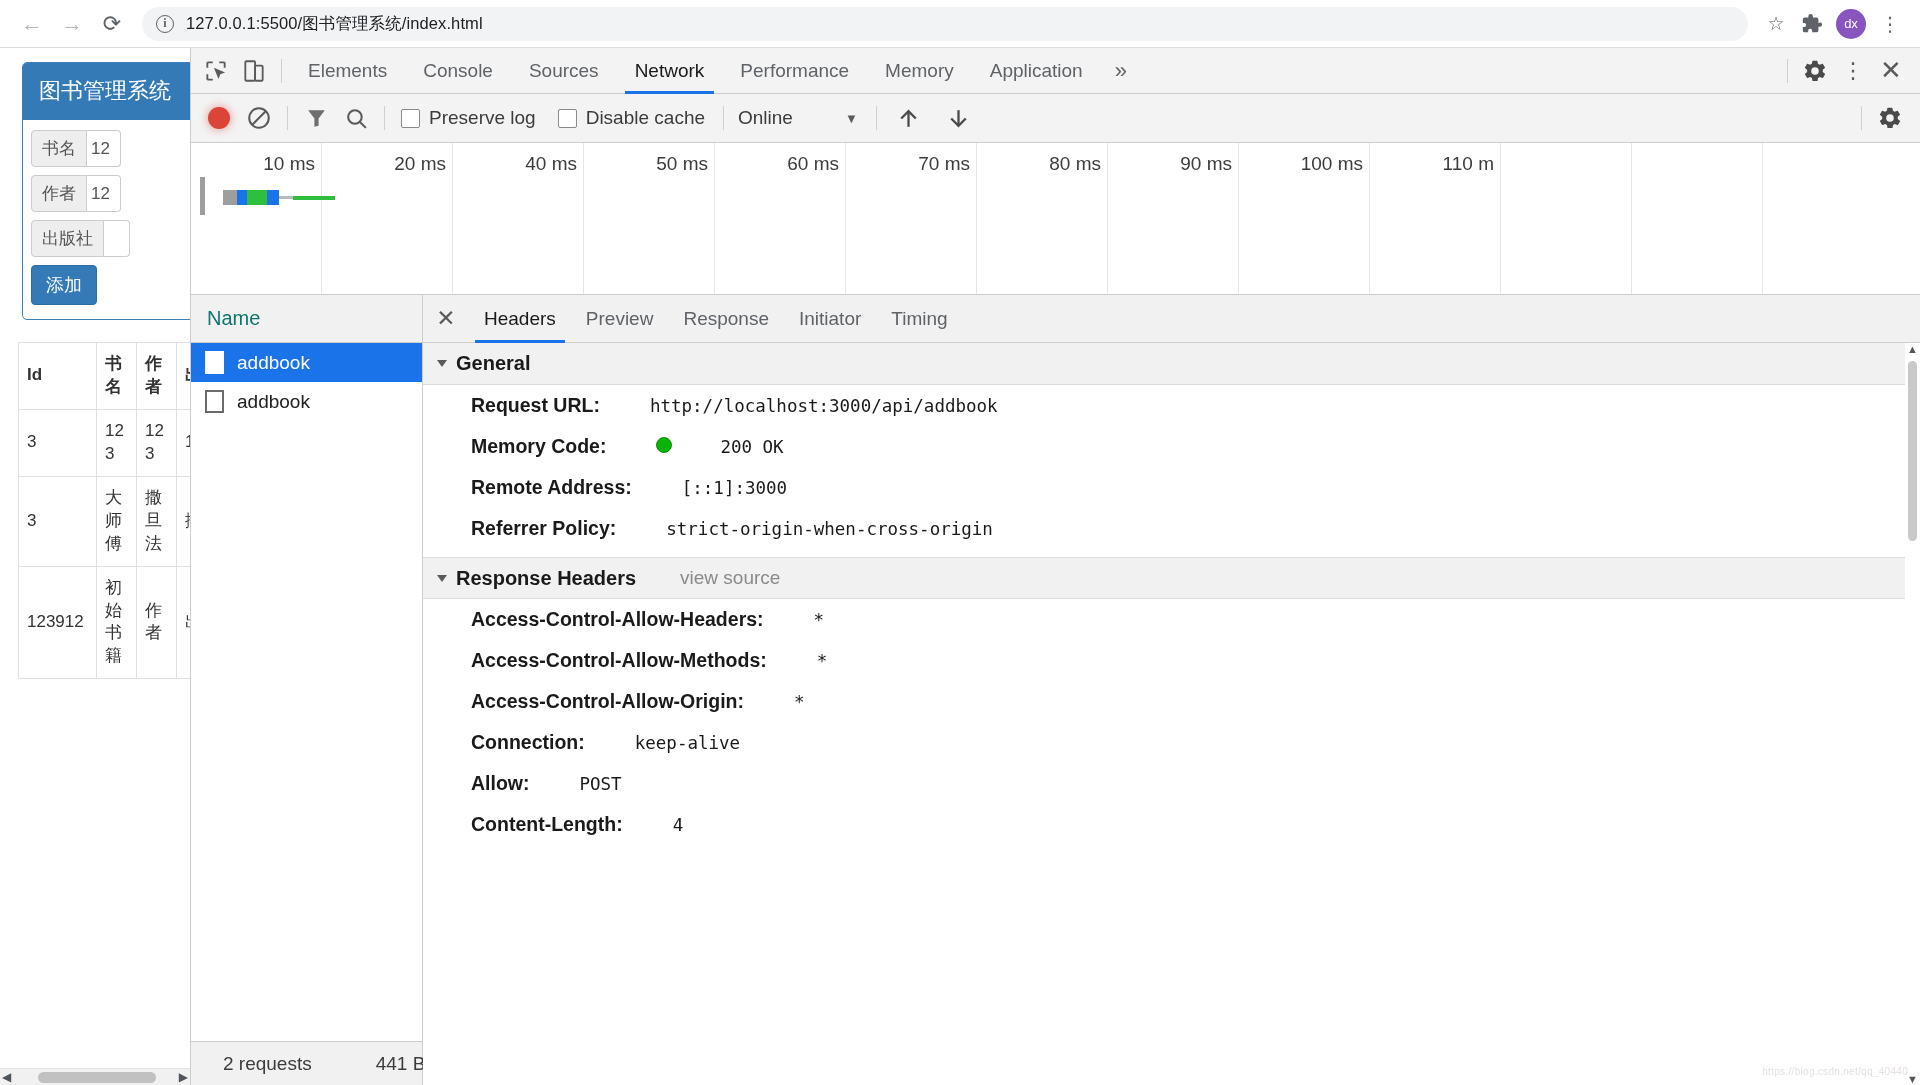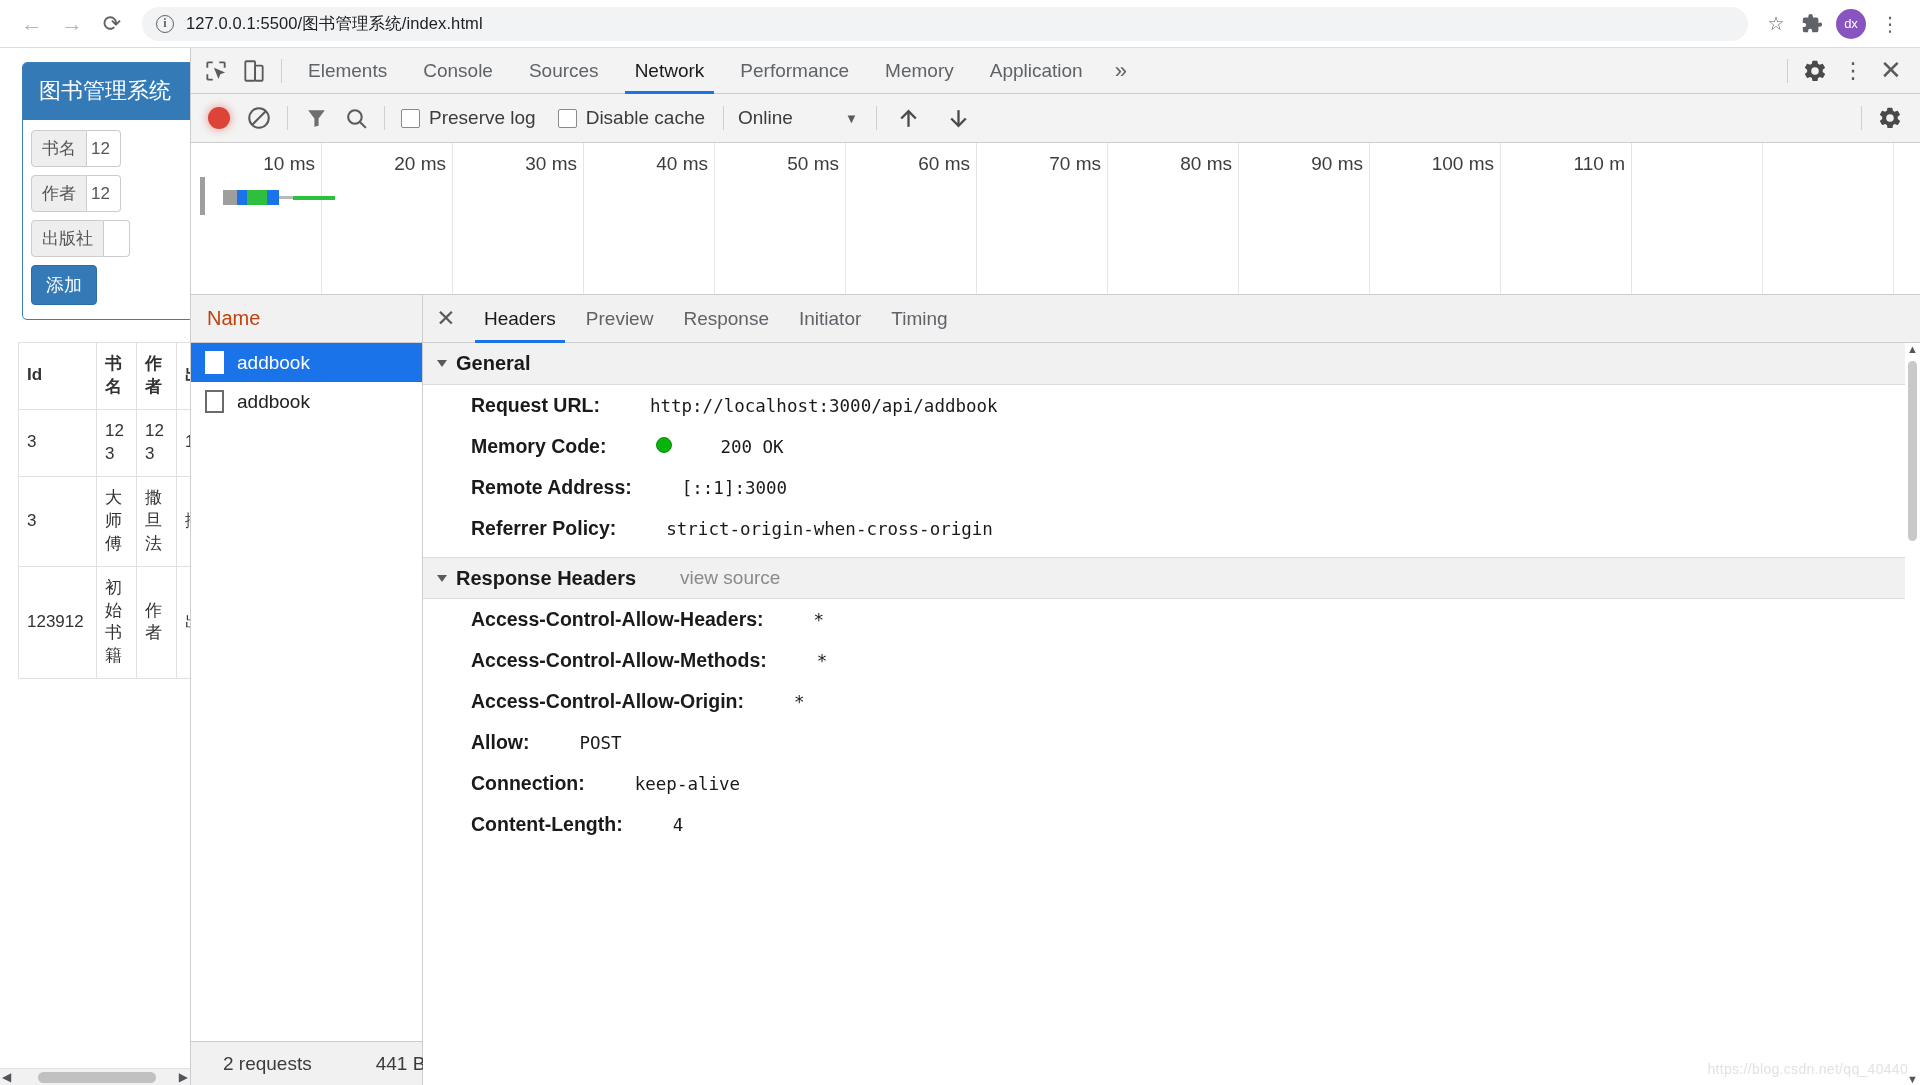--- a/index.html
+++ b/index.html
@@ -179,21 +179,21 @@
   
   .dt-main { flex: 1; display: flex; min-height: 0; }
   .req-pane {
     width: 232px; flex:none; display:flex; flex-direction:column;
     border-right: 1px solid #cdcdcd; background:#fff;
   }
   .req-header {
     height: 48px; background:#f1f1f1; border-bottom:1px solid #cdcdcd;
     display:flex; align-items:center; padding-left: 16px; flex:none;
   }
-  .req-header span { font-size: 20px; color: #c2410c; }
+  .req-header span { font-size: 20px; color: #0f766e; }
   .req-list { flex: 1; overflow: hidden; }
   .req-row {
     height: 39px; display:flex; align-items:center; padding-left: 14px;
     font-size: 19px; color: #212121;
   }
   .req-row.selected { background: #1a73e8; color: #fff; }
   .doc-ico {
     width: 19px; height: 23px; border: 2px solid #6b6b6b; background: #fff;
     margin-right: 13px; flex:none;
   }
@@ -249,21 +249,21 @@
   .dt-vscroll {
     position:absolute; right:0; top:0; width:15px; bottom:0; background:#fff;
   }
   .dt-vscroll .up, .dt-vscroll .dn { font-size:11px; color:#555; text-align:center; }
   .dt-vscroll .dn { position:absolute; bottom:0; left:0; right:0; }
   .dt-vscroll .thumb2 {
     position:absolute; left:3px; top:18px; width:9px; height:180px;
     background:#c9c9c9; border-radius:5px;
   }
   .watermark {
-    position:absolute; right: 12px; bottom: 8px; font-size: 14px; color: #e6e0e0;
+    position:absolute; right: 12px; bottom: 8px; font-size: 10px; color: #e6e0e0;
     white-space: nowrap; letter-spacing: .3px;
   }
 </style>
 </head>
 <body>
 
 <div class="browser-bar">
   <div class="nav-btn disabled">←</div>
   <div class="nav-btn disabled">→</div>
   <div class="nav-btn">⟳</div>
@@ -469,23 +469,20 @@
 
     <div class="dt-overview">
       <div class="ov-grid">
         <div class="ov-cell">
             <span>10 ms</span>
           </div>
         <div class="ov-cell">
             <span>20 ms</span>
           </div>
         <div class="ov-cell">
-            <span>30 ms</span>
-          </div>
-        <div class="ov-cell">
             <span>40 ms</span>
           </div>
         <div class="ov-cell">
             <span>50 ms</span>
           </div>
         <div class="ov-cell">
             <span>60 ms</span>
           </div>
         <div class="ov-cell">
             <span>70 ms</span>
@@ -596,26 +593,26 @@
           </div>
           <div class="kv">
             <span class="k">Access-Control-Allow-Methods:</span>
             <span class="v">*</span>
           </div>
           <div class="kv">
             <span class="k">Access-Control-Allow-Origin:</span>
             <span class="v">*</span>
           </div>
           <div class="kv">
+            <span class="k">Connection:</span>
+            <span class="v">keep-alive</span>
+          </div>
+          <div class="kv">
             <span class="k">Allow:</span>
             <span class="v">POST</span>
-          </div>
-          <div class="kv">
-            <span class="k">Connection:</span>
-            <span class="v">keep-alive</span>
           </div>
           <div class="kv">
             <span class="k">Content-Length:</span>
             <span class="v">4</span>
           </div>
 
           <div class="dt-vscroll">
             <div class="up">▲</div>
             <div class="thumb2"></div>
             <div class="dn">▼</div>

